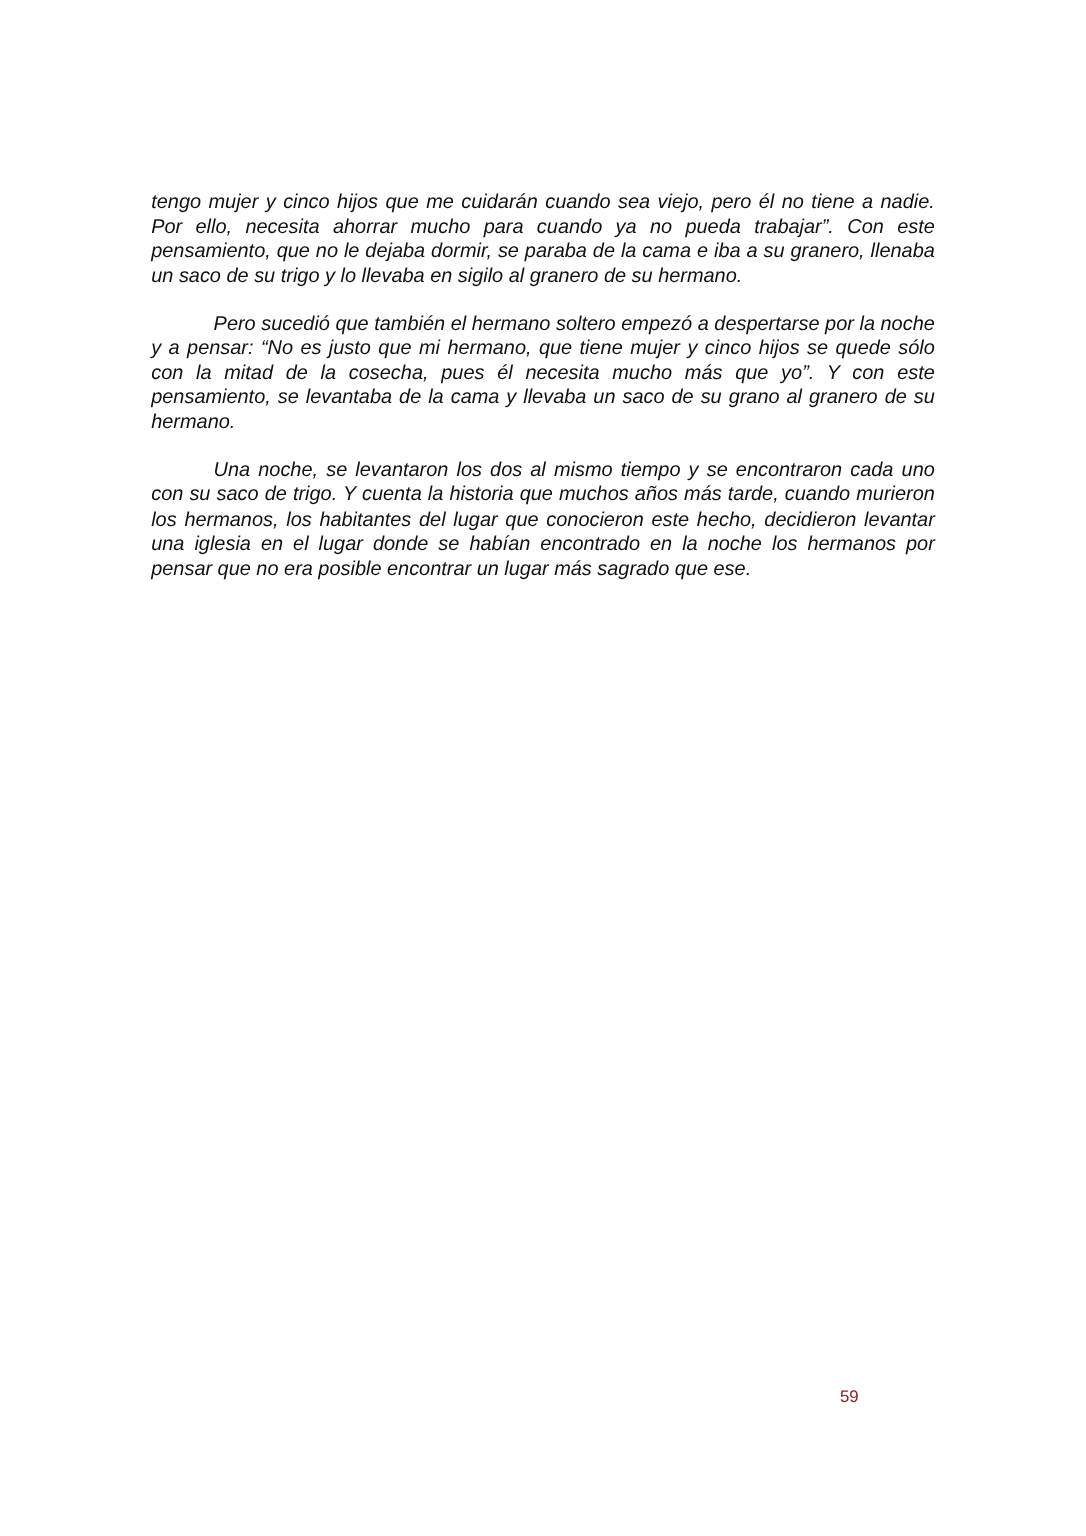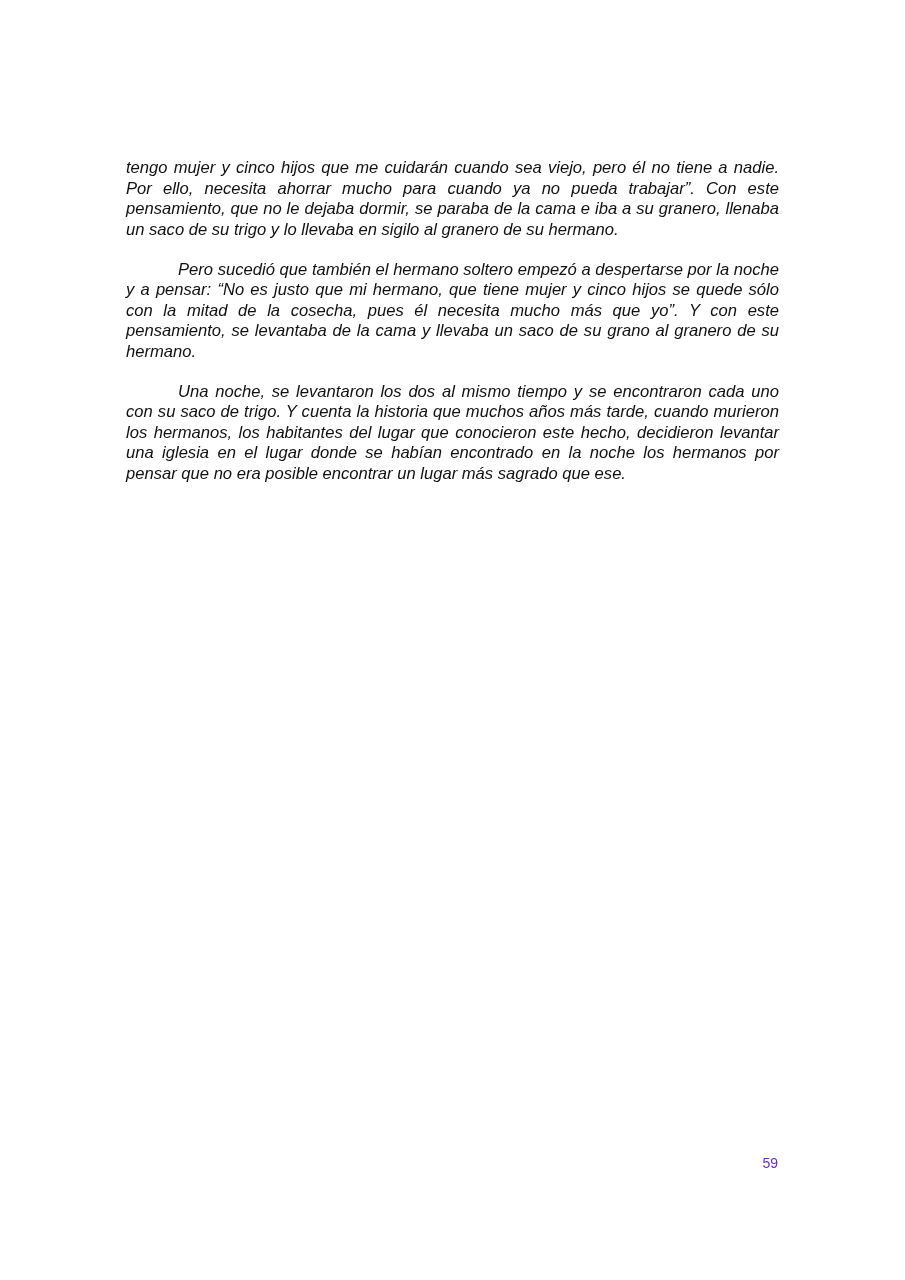--- a/index.html
+++ b/index.html
@@ -7,22 +7,22 @@
     .page { position: absolute; left: 0; top: 0; width: 751px; height: 1280px; background: #fff; }
     .text-block {
       position: absolute; left: 126px; top: 158px; width: 653px;
       font-family: "Liberation Sans", sans-serif;
       font-style: italic; font-size: 16.6px; line-height: 20.5px;
       color: #111; text-align: justify;
     }
     .text-block p { margin: 0 0 19.5px 0; }
     .text-block p.indent { text-indent: 52px; }
     .page-number {
-      position: absolute; left: 700px; top: 1155px; width: 78px; text-align: right;
-      font-family: "Liberation Sans", sans-serif; font-size: 14px; color: #6d28d9;
+      position: absolute; left: 700px; top: 1155px; width: 78px; 
+      font-family: "Liberation Sans", sans-serif; font-size: 14px; color: #7f1d1d;
     }
   </style>
 </head>
 <body>
 
 <div class="page">
   <div class="text-block">
     <p>tengo mujer y cinco hijos que me cuidarán cuando sea viejo, pero él no tiene a nadie. Por ello, necesita ahorrar mucho para cuando ya no pueda trabajar”. Con este pensamiento, que no le dejaba dormir, se paraba de la cama e iba a su granero, llenaba un saco de su trigo y lo llevaba en sigilo al granero de su hermano.</p>
     <p class="indent">Pero sucedió que también el hermano soltero empezó a despertarse por la noche y a pensar: “No es justo que mi hermano, que  tiene mujer  y cinco  hijos se quede sólo con la mitad de la cosecha, pues él necesita mucho más que yo”. Y con este pensamiento, se levantaba de la cama y llevaba un saco de su grano al granero de su hermano.</p>
     <p class="indent">Una noche, se levantaron los dos al mismo tiempo y se encontraron cada uno con su saco de trigo. Y cuenta la historia que muchos años más tarde, cuando murieron los hermanos, los habitantes del lugar que conocieron este hecho, decidieron levantar una iglesia en el lugar donde se habían encontrado en la noche los hermanos por pensar que no era posible encontrar un lugar más sagrado que ese.</p>

